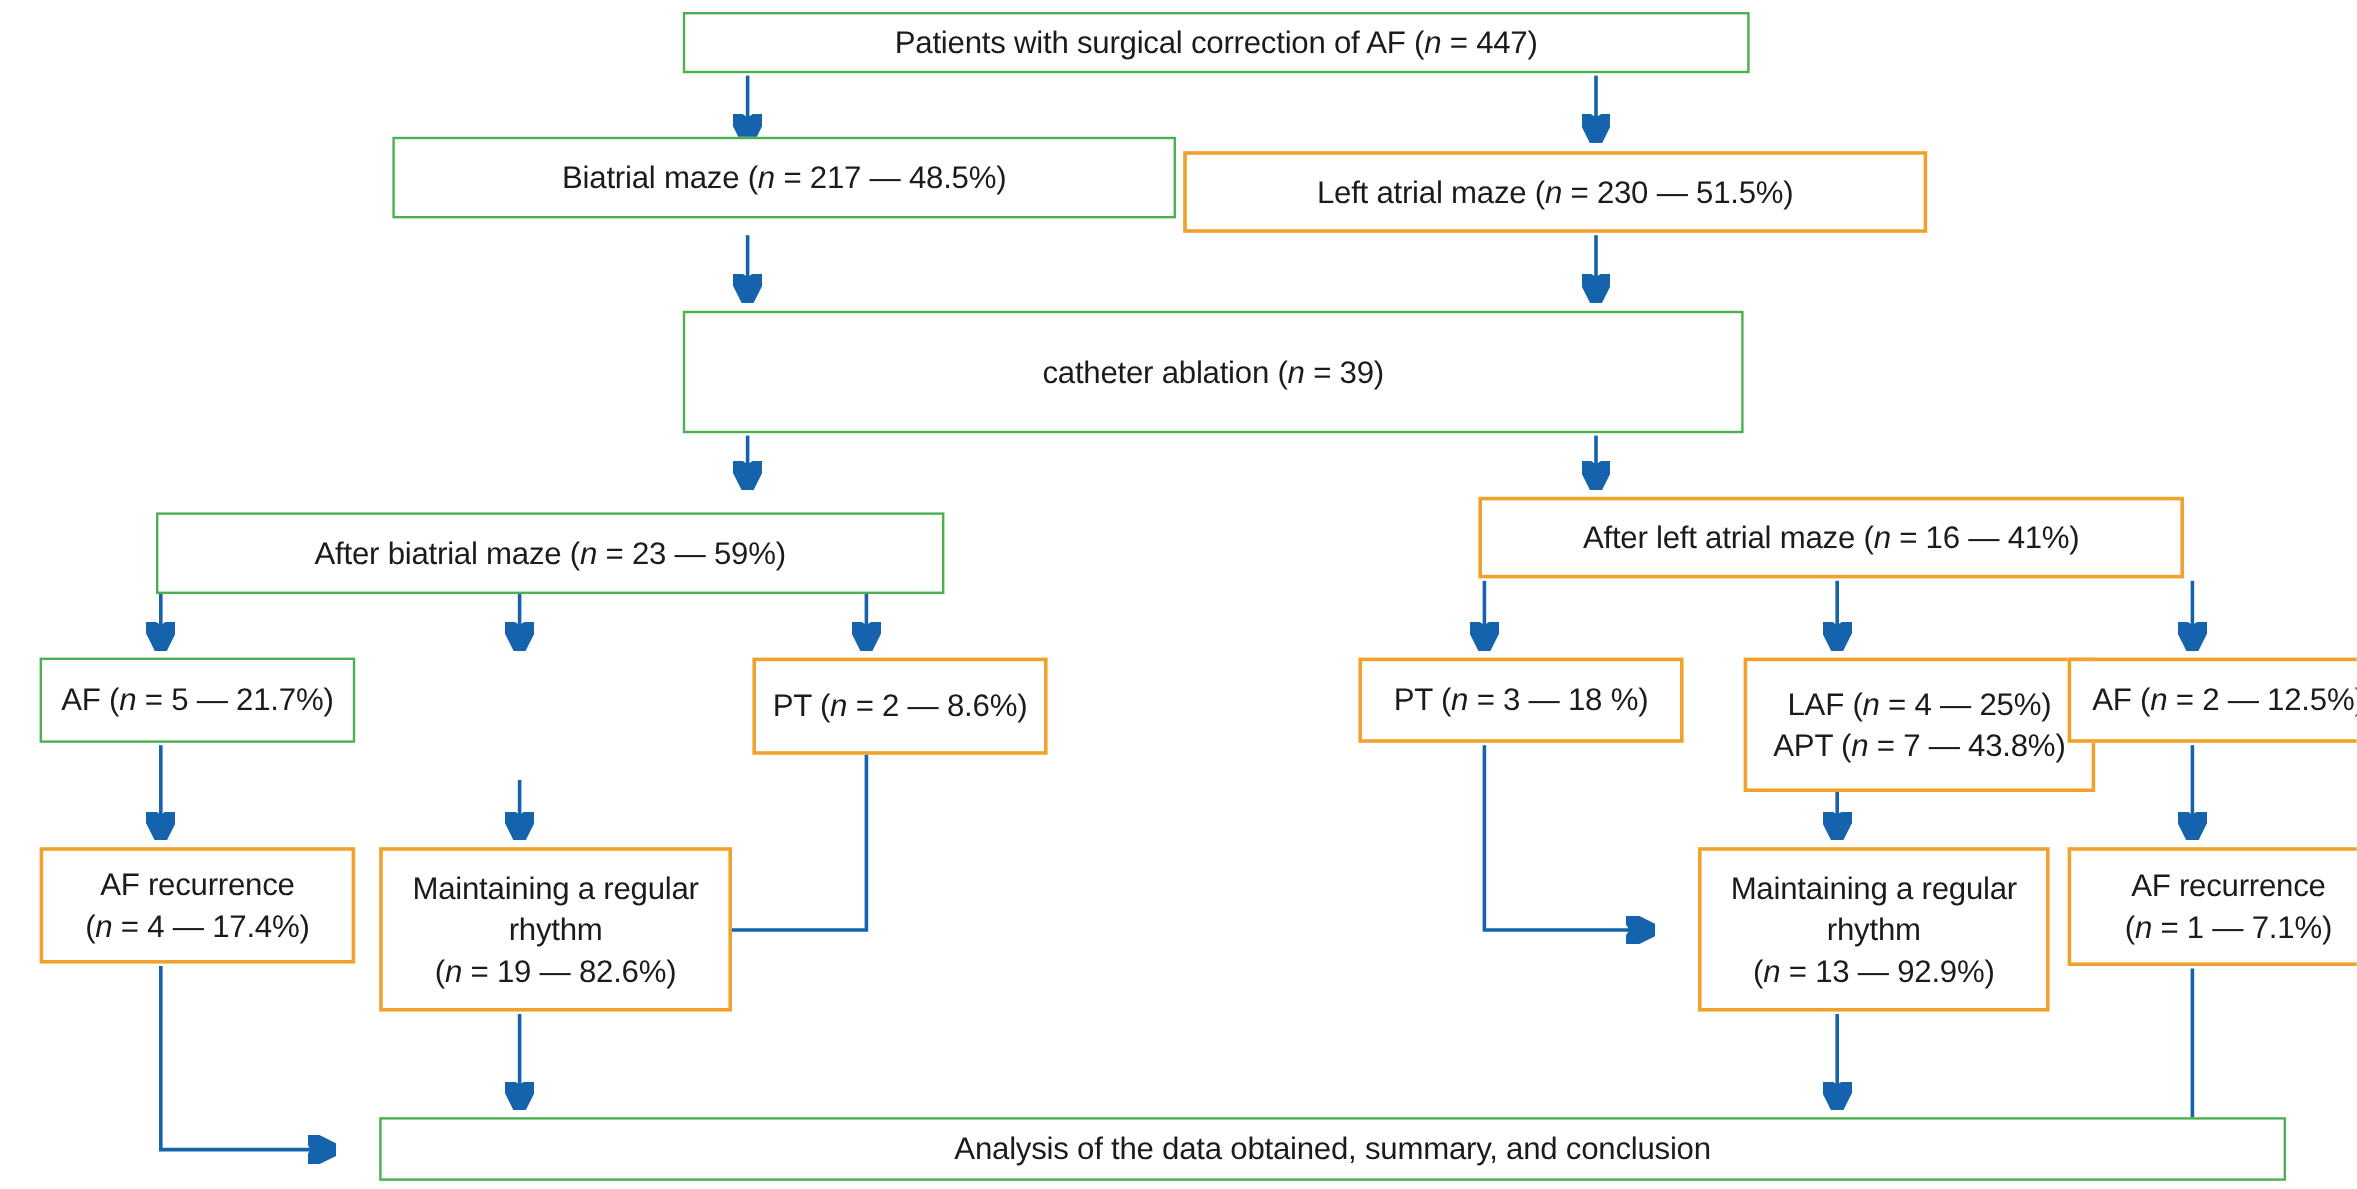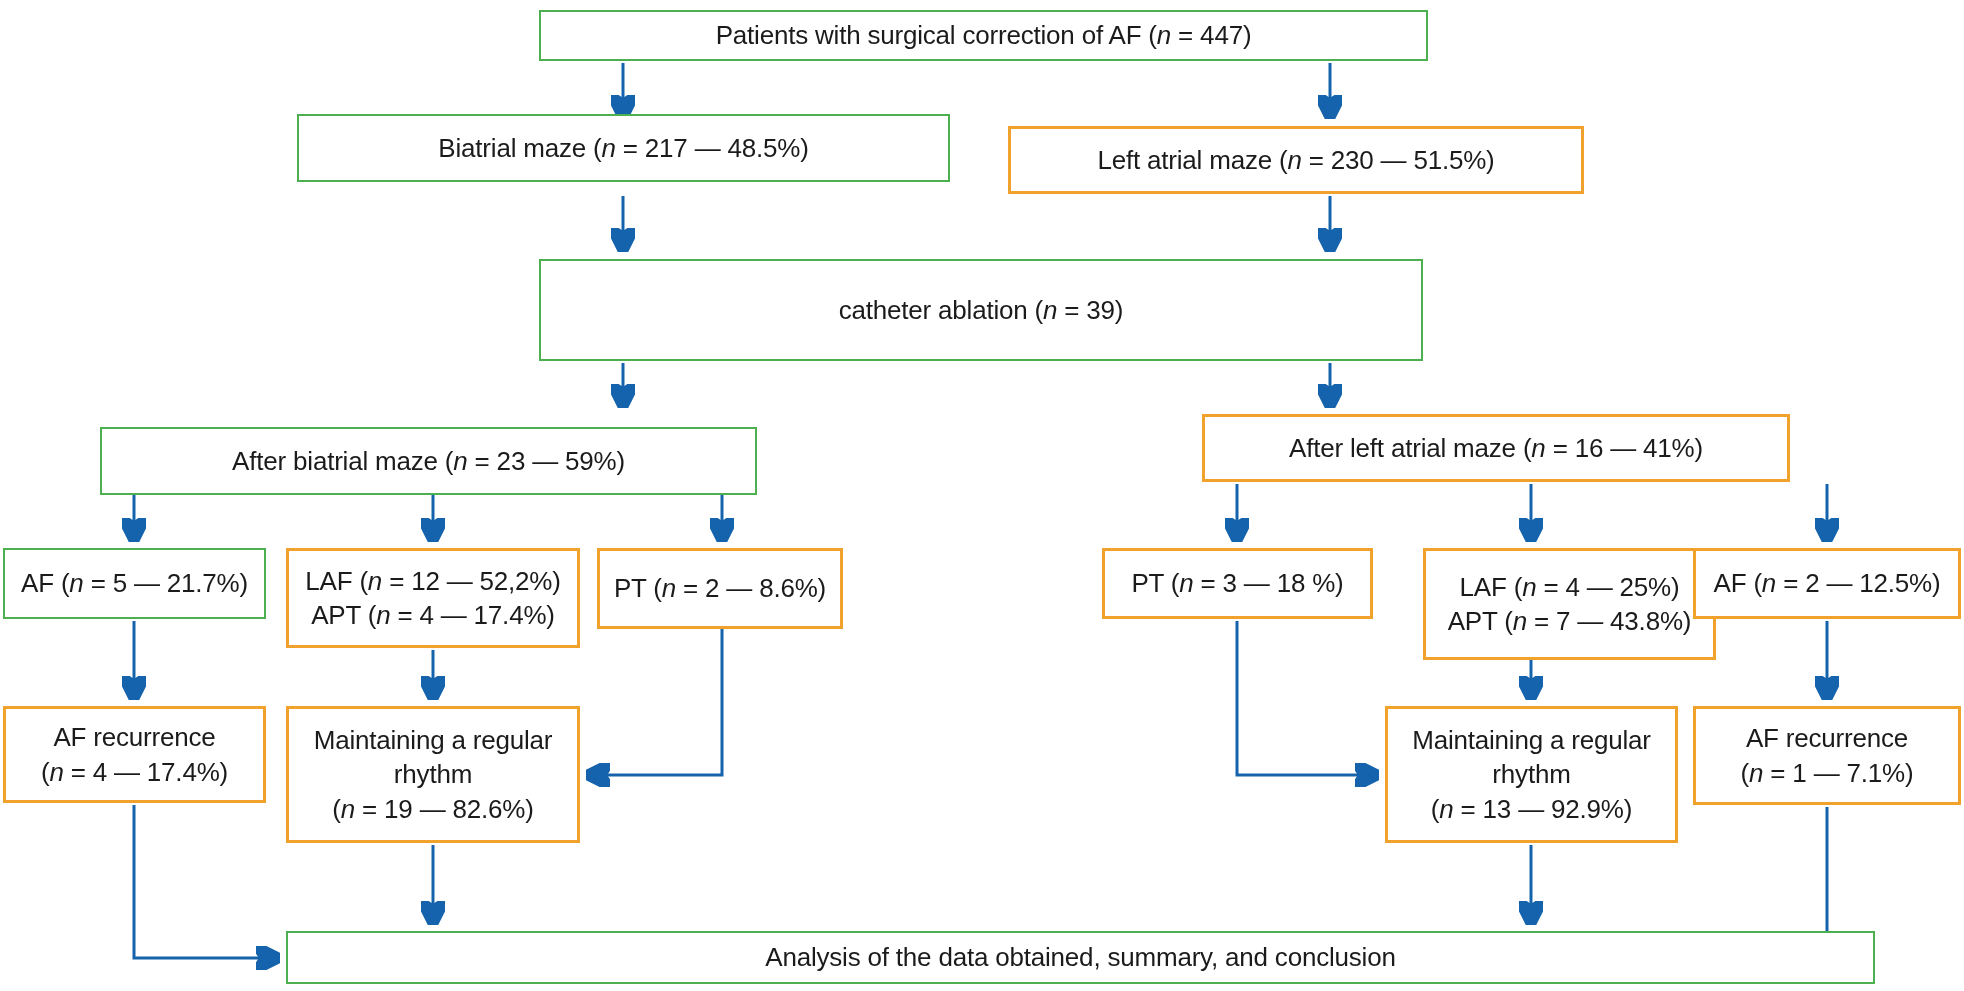--- a/index.html
+++ b/index.html
@@ -20,20 +20,21 @@
   .arrows{position:absolute;left:0;top:0;width:1964px;height:991px;}
   .arrows path{stroke:var(--blue);stroke-width:3;fill:none;}
   .box{
     position:absolute;
     background:#ffffff;
     display:flex;flex-direction:column;justify-content:center;align-items:center;
     text-align:center;
     font-size:26px;line-height:1.32;
     letter-spacing:-0.2px;
     box-sizing:border-box;
+    margin-left:30px;
   }
   .box.green{border:2.5px solid var(--green);}
   .box.orange{border:3px solid var(--orange);}
   .box i{font-style:italic;}
   .line{white-space:nowrap;}
 </style>
 </head>
 <body>
 
 <div class="canvas">
@@ -76,41 +77,37 @@
     <path d="M1827,807 L1827,958 L1699,958" marker-end="url(#ah)"></path>
   </svg>
 
   <div class="box green" style="left:539px;top:10px;width:889px;height:51px">
     <div class="line richn">Patients with surgical correction of AF (<i>n</i> = 447)</div>
   </div>
 
   <div class="box green" style="left:297px;top:114px;width:653px;height:68px">
     <div class="line richn">Biatrial maze (<i>n</i> = 217 — 48.5%)</div>
   </div>
-  <div class="box orange" style="left:1008px;top:126px;width:576px;height:68px">
+  <div class="box orange" style="left:956px;top:126px;width:620px;height:68px">
     <div class="line richn">Left atrial maze (<i>n</i> = 230 — 51.5%)</div>
   </div>
 
   <div class="box green" style="left:539px;top:259px;width:884px;height:102px">
     <div class="line richn">catheter ablation (<i>n</i> = 39)</div>
   </div>
 
   <div class="box green" style="left:100px;top:427px;width:657px;height:68px">
     <div class="line richn">After biatrial maze (<i>n</i> = 23 — 59%)</div>
   </div>
   <div class="box orange" style="left:1202px;top:414px;width:588px;height:68px">
     <div class="line richn">After left atrial maze (<i>n</i> = 16 — 41%)</div>
   </div>
 
   <div class="box green" style="left:3px;top:548px;width:263px;height:71px">
     <div class="line richn">AF (<i>n</i> = 5 — 21.7%)</div>
-  </div>
-  <div class="box orange" style="left:286px;top:548px;width:294px;height:100px">
-    <div class="line richn">LAF (<i>n</i> = 12 — 52,2%)</div>
-    <div class="line richn">APT (<i>n</i> = 4 — 17.4%)</div>
   </div>
   <div class="box orange" style="left:597px;top:548px;width:246px;height:81px">
     <div class="line richn">PT (<i>n</i> = 2 — 8.6%)</div>
   </div>
 
   <div class="box orange" style="left:1102px;top:548px;width:271px;height:71px">
     <div class="line richn">PT (<i>n</i> = 3 — 18 %)</div>
   </div>
   <div class="box orange" style="left:1423px;top:548px;width:293px;height:112px">
     <div class="line richn">LAF (<i>n</i> = 4 — 25%)</div>

